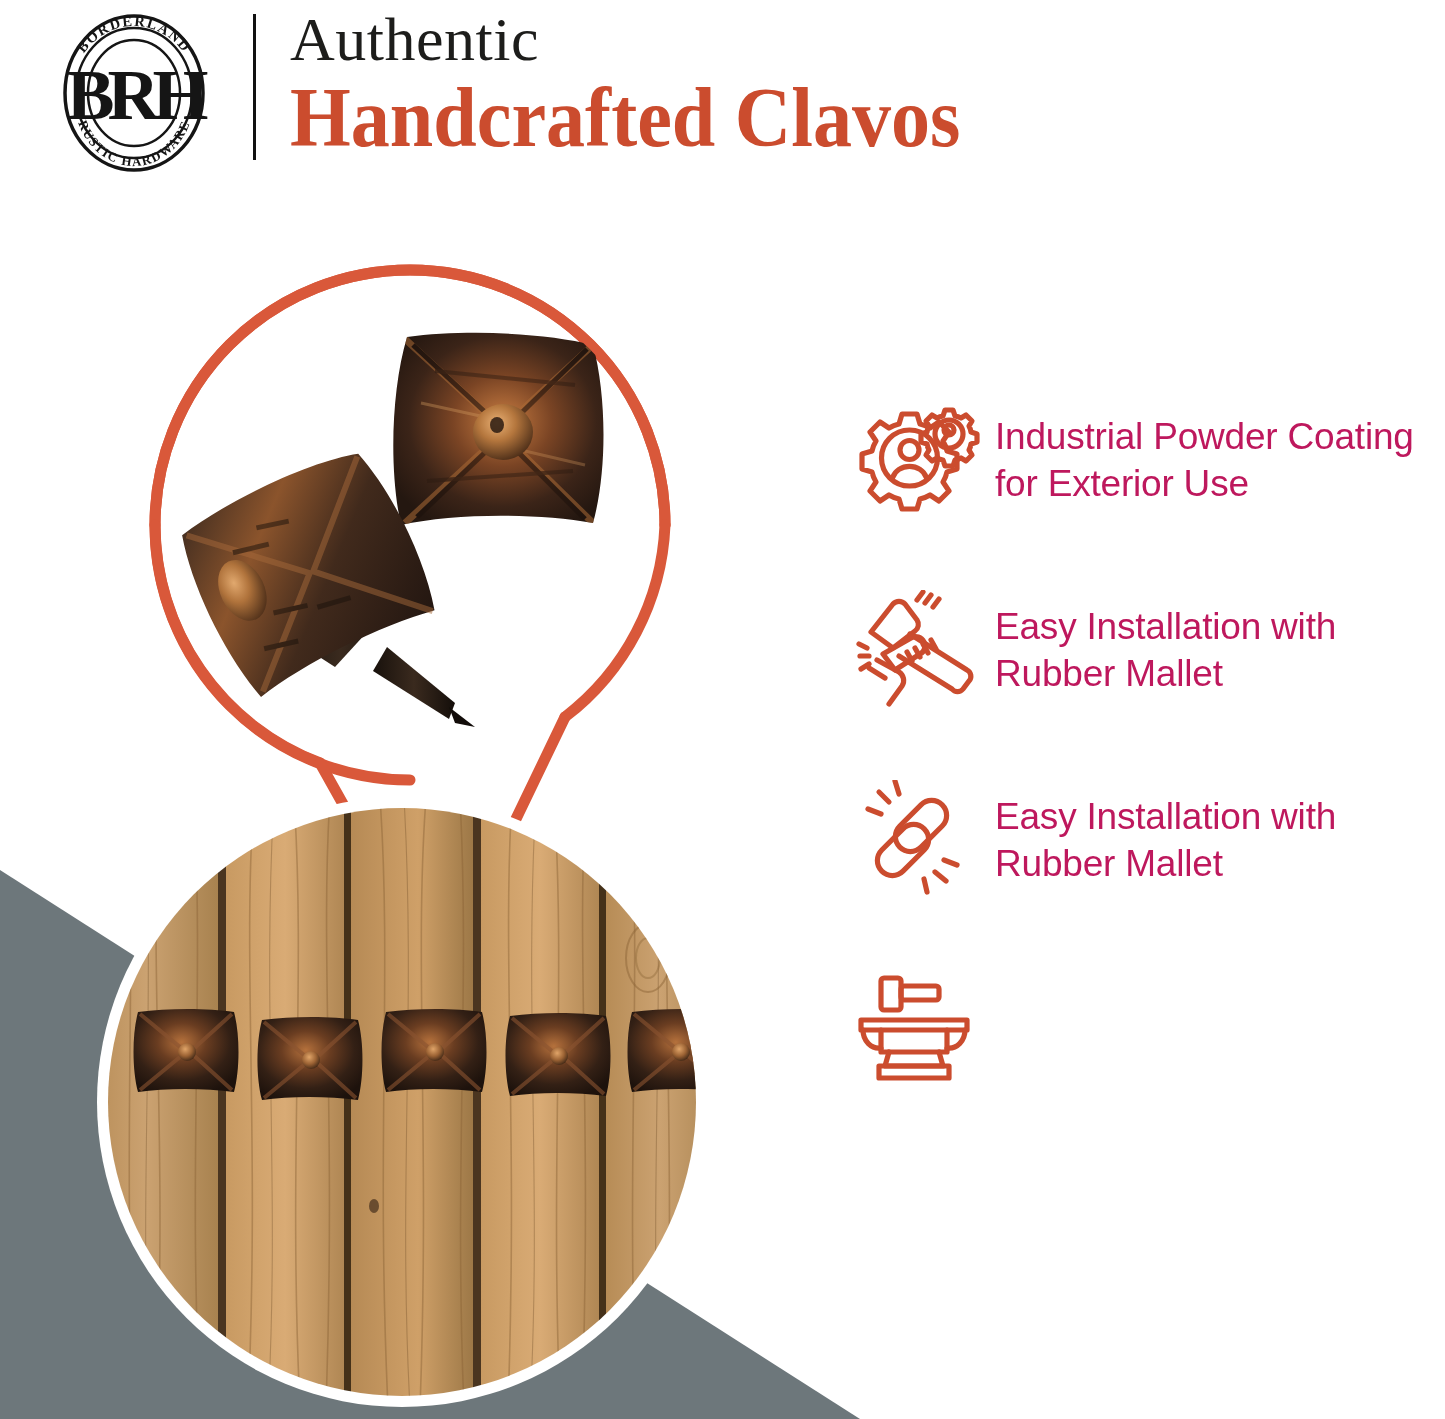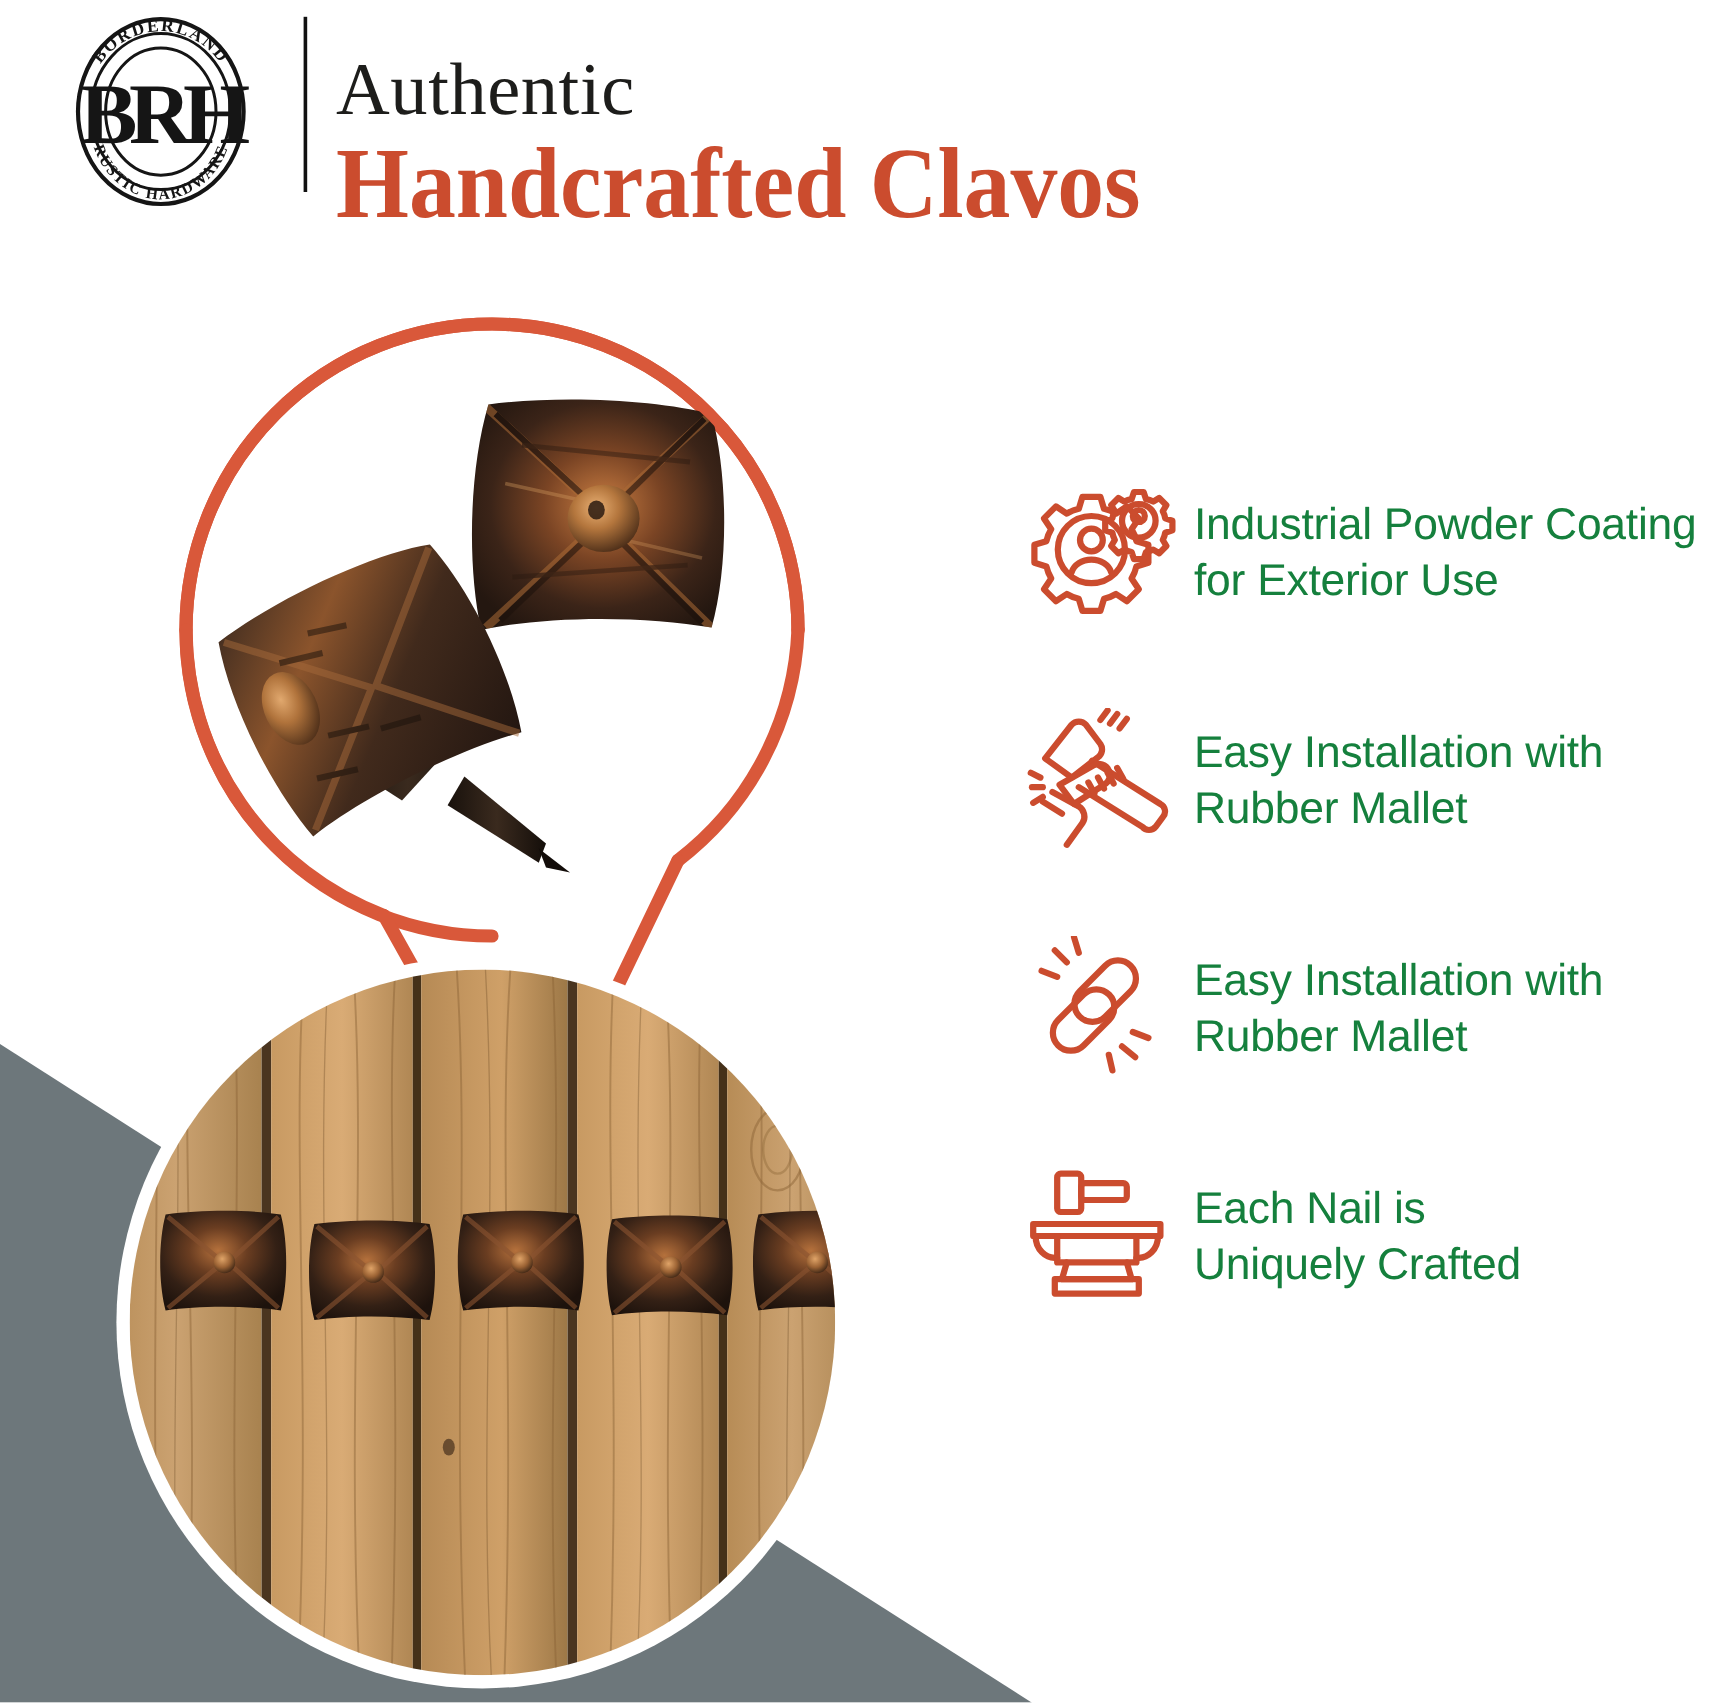--- a/index.html
+++ b/index.html
@@ -30,23 +30,22 @@
     width: 172px; height: 162px;
   }
   #header-divider {
     position: absolute;
     left: 253px; top: 14px;
     width: 3px; height: 146px;
     background: #111111;
   }
   #title-block {
     position: absolute;
-    left: 280px; top: 6px;
+    left: 290px; top: 6px;
     width: 1100px;
-    margin-top: 36px;
   }
   #title-authentic {
     font-family: "Liberation Serif", serif;
     font-size: 62px;
     line-height: 66px;
     color: #1d1d1b;
     letter-spacing: 0.5px;
   }
   #title-main {
     font-family: "Liberation Serif", serif;
@@ -113,21 +112,21 @@
     min-width: 150px;
     height: 130px;
     display: flex;
     align-items: center;
     justify-content: center;
   }
   .feature-text {
     font-family: "Liberation Sans", sans-serif;
     font-size: 37px;
     line-height: 47px;
-    color: #15803d;
+    color: #be185d;
     letter-spacing: -0.2px;
     white-space: pre-line;
   }
 </style>
 </head>
 <body>
 
 <div id="page">
 
   <svg id="gray-wedge" viewBox="0 0 860 549">
@@ -453,19 +452,17 @@
           <path d="M8 60 a16 18 0 0 0 18 18"></path>
           <path d="M110 60 a16 18 0 0 1 -18 18"></path>
 
           <path d="M26 60 v22 h66 V60"></path>
 
           <path d="M34 82 l-4 14 h58 l-4 -14"></path>
 
           <path d="M24 96 h70 v12 H24 Z"></path>
         </svg>
       </div>
-      <div class="feature-text">Each Nail is
-Uniquely Crafted</div>
     </div>
 
   </div>
 
 </div>
 
 </body></html>

